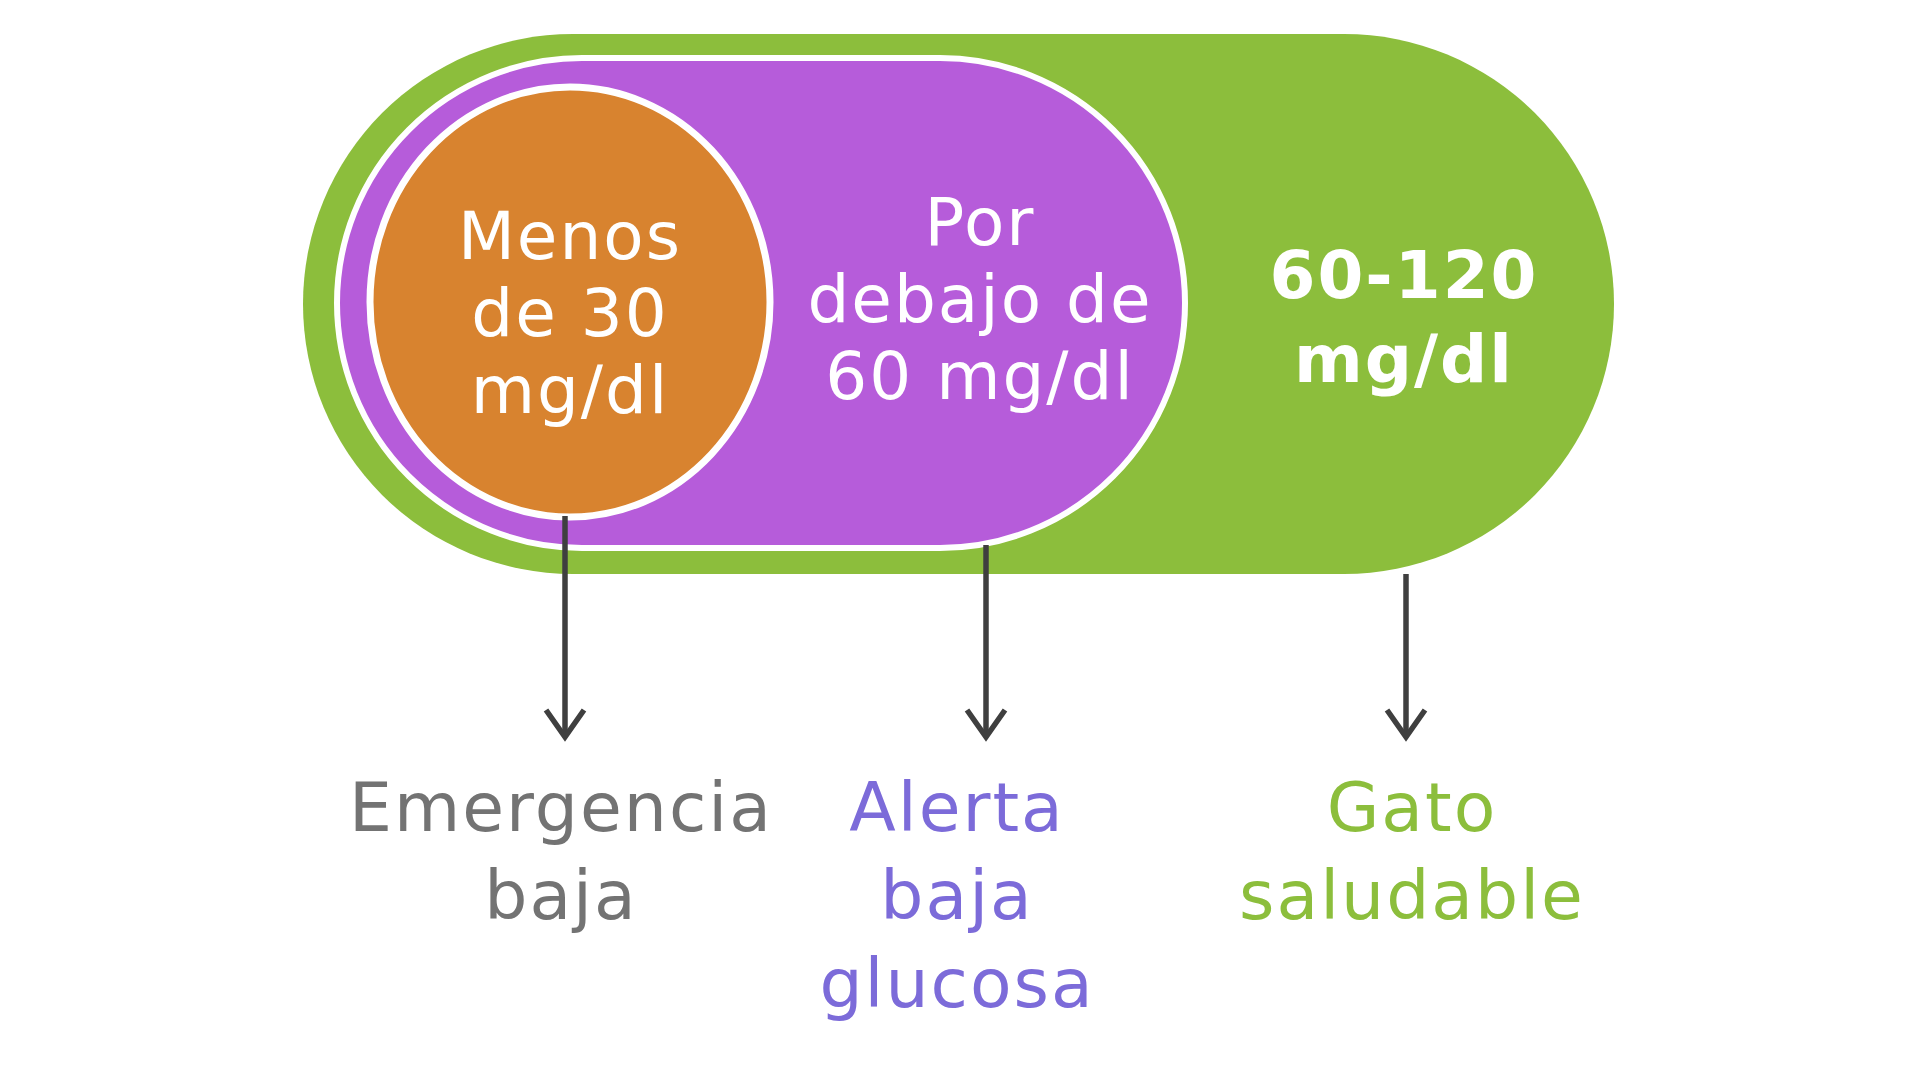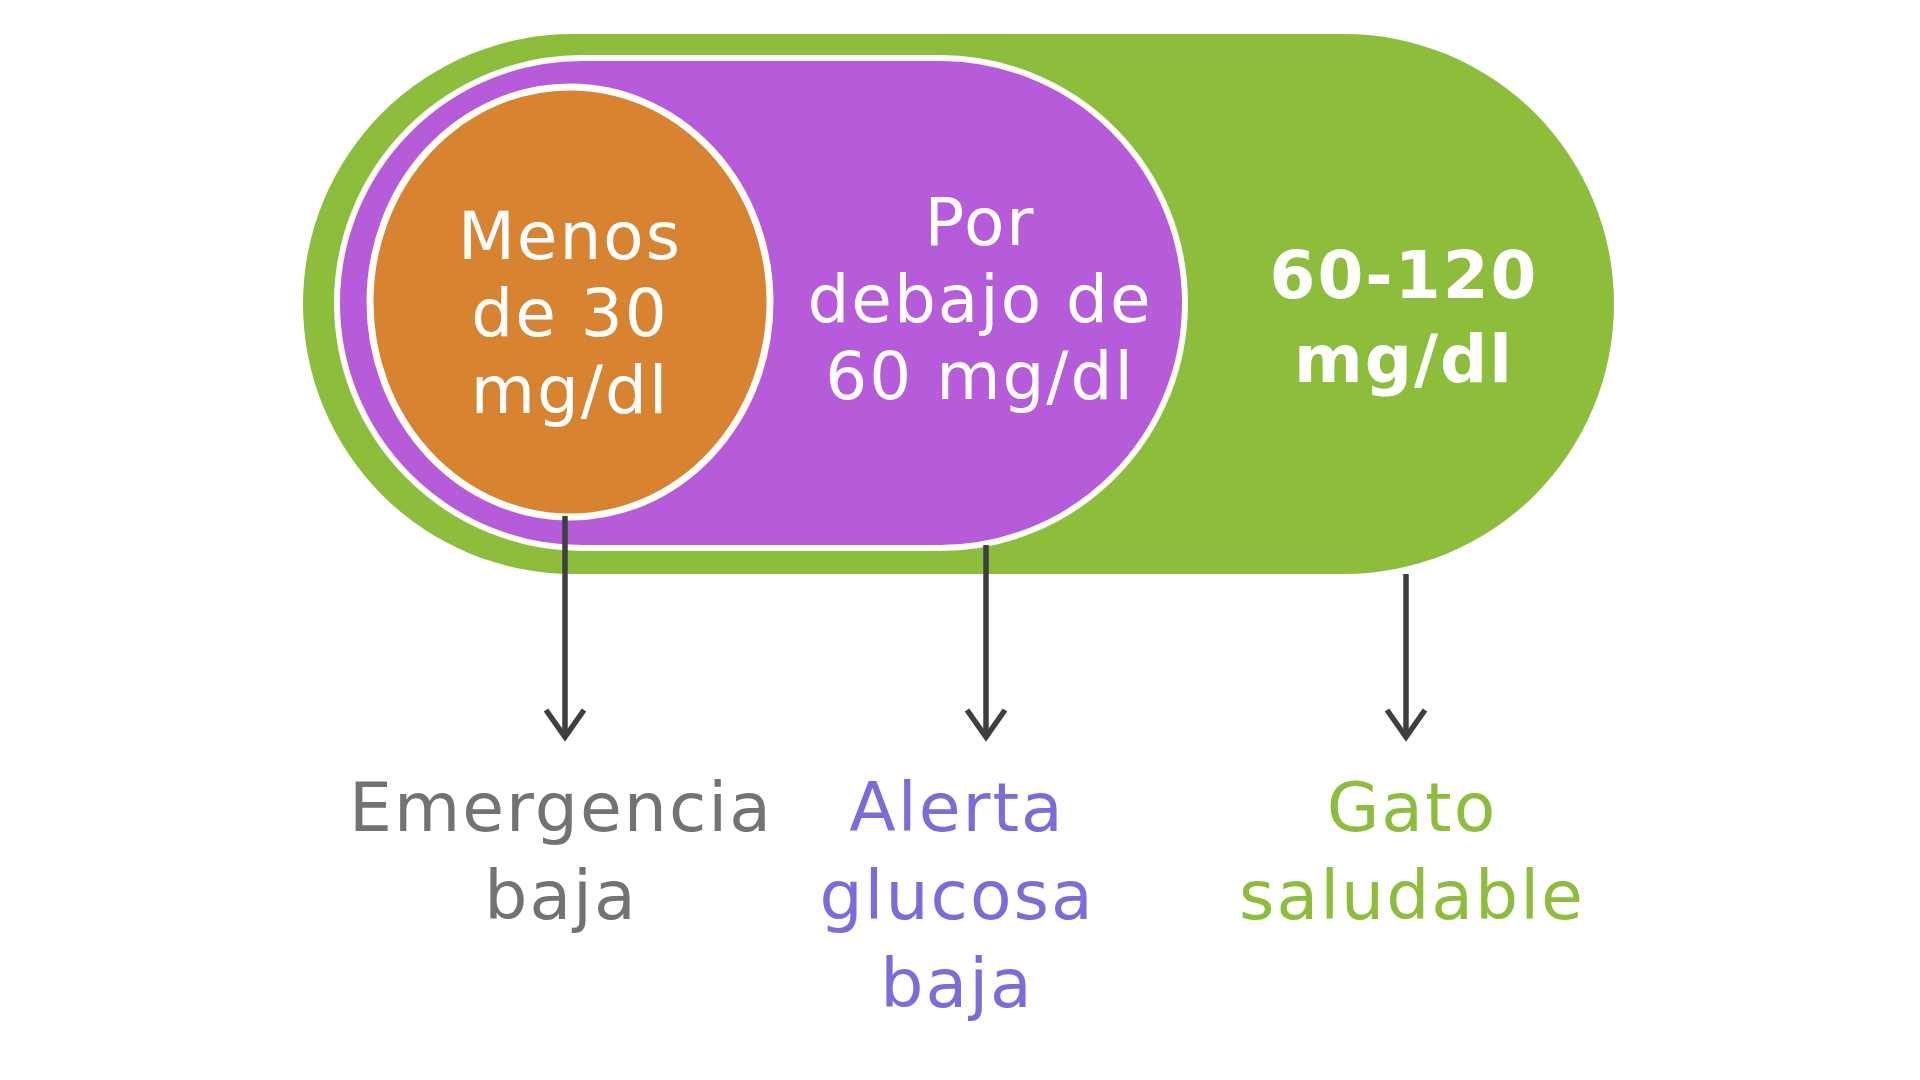--- a/index.html
+++ b/index.html
@@ -98,22 +98,22 @@
     <span class="line">mg/dl</span>
   </div>
 
   <div class="zone-label emergency" style="left:561px; top:764px;">
     <span class="line">Emergencia</span>
     <span class="line">baja</span>
   </div>
 
   <div class="zone-label alert" style="left:940px; top:764px;margin-left:17px;">
     <span class="line">Alerta</span>
+    <span class="line">baja</span>
     <span class="line">glucosa</span>
-    <span class="line">baja</span>
   </div>
 
   <div class="zone-label healthy" style="left:1406px; top:764px;">
     <span class="line">Gato</span>
     <span class="line">saludable</span>
   </div>
 
 </div>
 
 </body></html>

